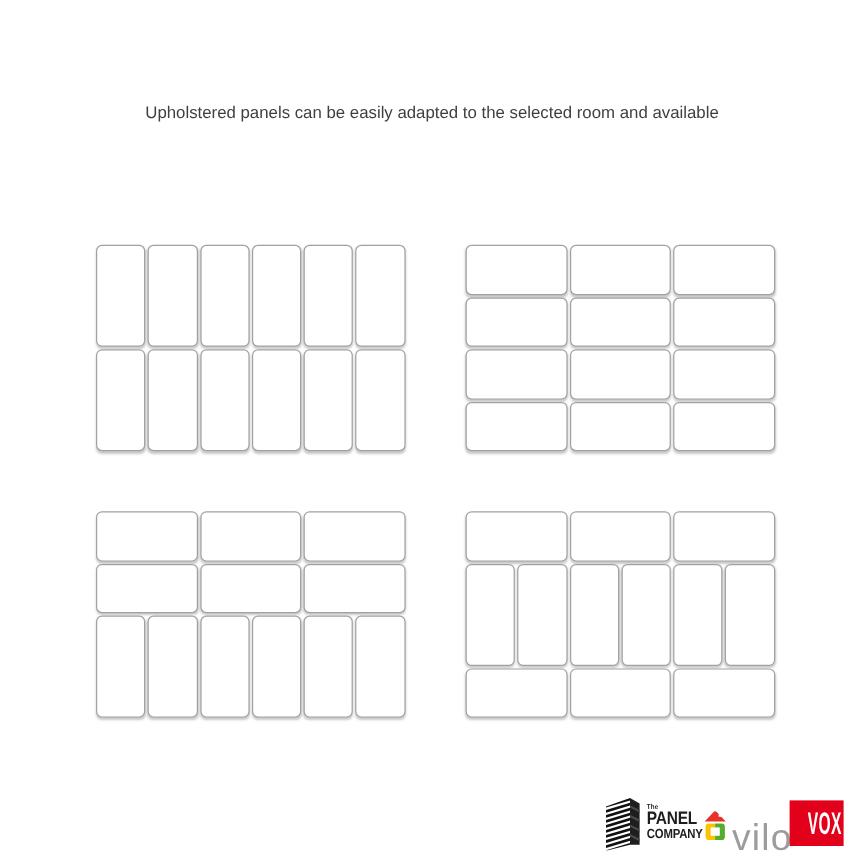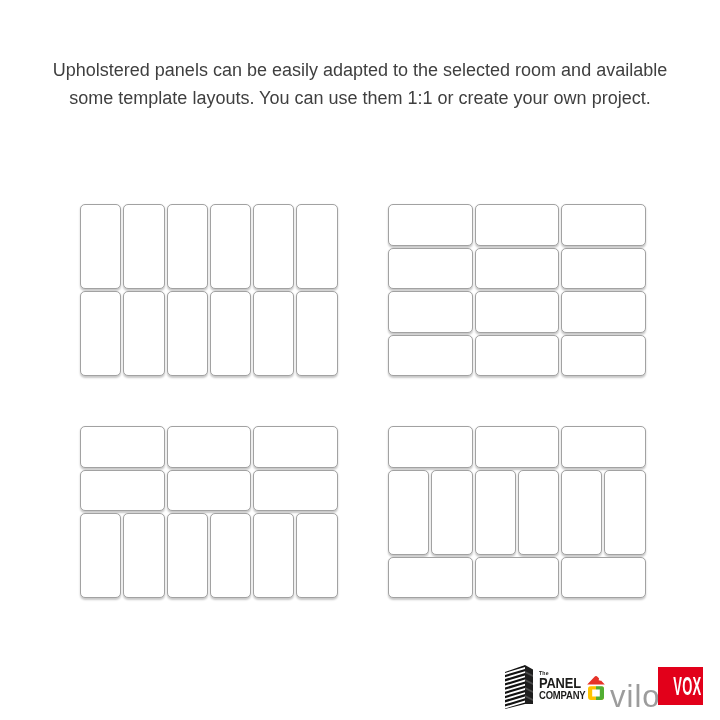--- a/index.html
+++ b/index.html
@@ -3,23 +3,23 @@
 <meta charset="utf-8">
 <style>
   html,body{margin:0;padding:0;}
   body{
     width:720px;height:720px;position:relative;background:#ffffff;
     font-family:"Liberation Sans", sans-serif;overflow:hidden;
   }
 
   
   .intro{
-    position:absolute;top:56px;left:50%;transform:translateX(-50%);
+    position:absolute;top:79px;left:50%;transform:translateX(-50%);
     width:620px;text-align:center;color:#3f3f3f;
-    font-size:18px;line-height:28px;font-weight:400;
+    font-size:14px;line-height:28px;font-weight:400;
   }
 
   
   .panel-grid{position:absolute;display:flex;flex-direction:column;gap:2px;}
   .grid-1{left:80px;top:204px;}
   .grid-2{left:388px;top:204px;}
   .grid-3{left:80px;top:426px;}
   .grid-4{left:388px;top:426px;}
   .panel-row{display:flex;gap:2px;}
   .panel-cell{
@@ -50,21 +50,20 @@
   .vox-text{
     color:#ffffff;font-weight:700;font-size:26px;
     transform:scaleX(0.5);transform-origin:right center;letter-spacing:0.5px;
   }
 </style>
 </head>
 <body>
 
 <div class="intro">
   <div>Upholstered panels can be easily adapted to the selected room and available</div>
-  <div>some template layouts. You can use them 1:1 or create your own project.</div>
 </div>
 
 <div class="panel-grid grid-1">
     <div class="panel-row">
       <div class="panel-cell tall"></div>
       <div class="panel-cell tall"></div>
       <div class="panel-cell tall"></div>
       <div class="panel-cell tall"></div>
       <div class="panel-cell tall"></div>
       <div class="panel-cell tall"></div>

